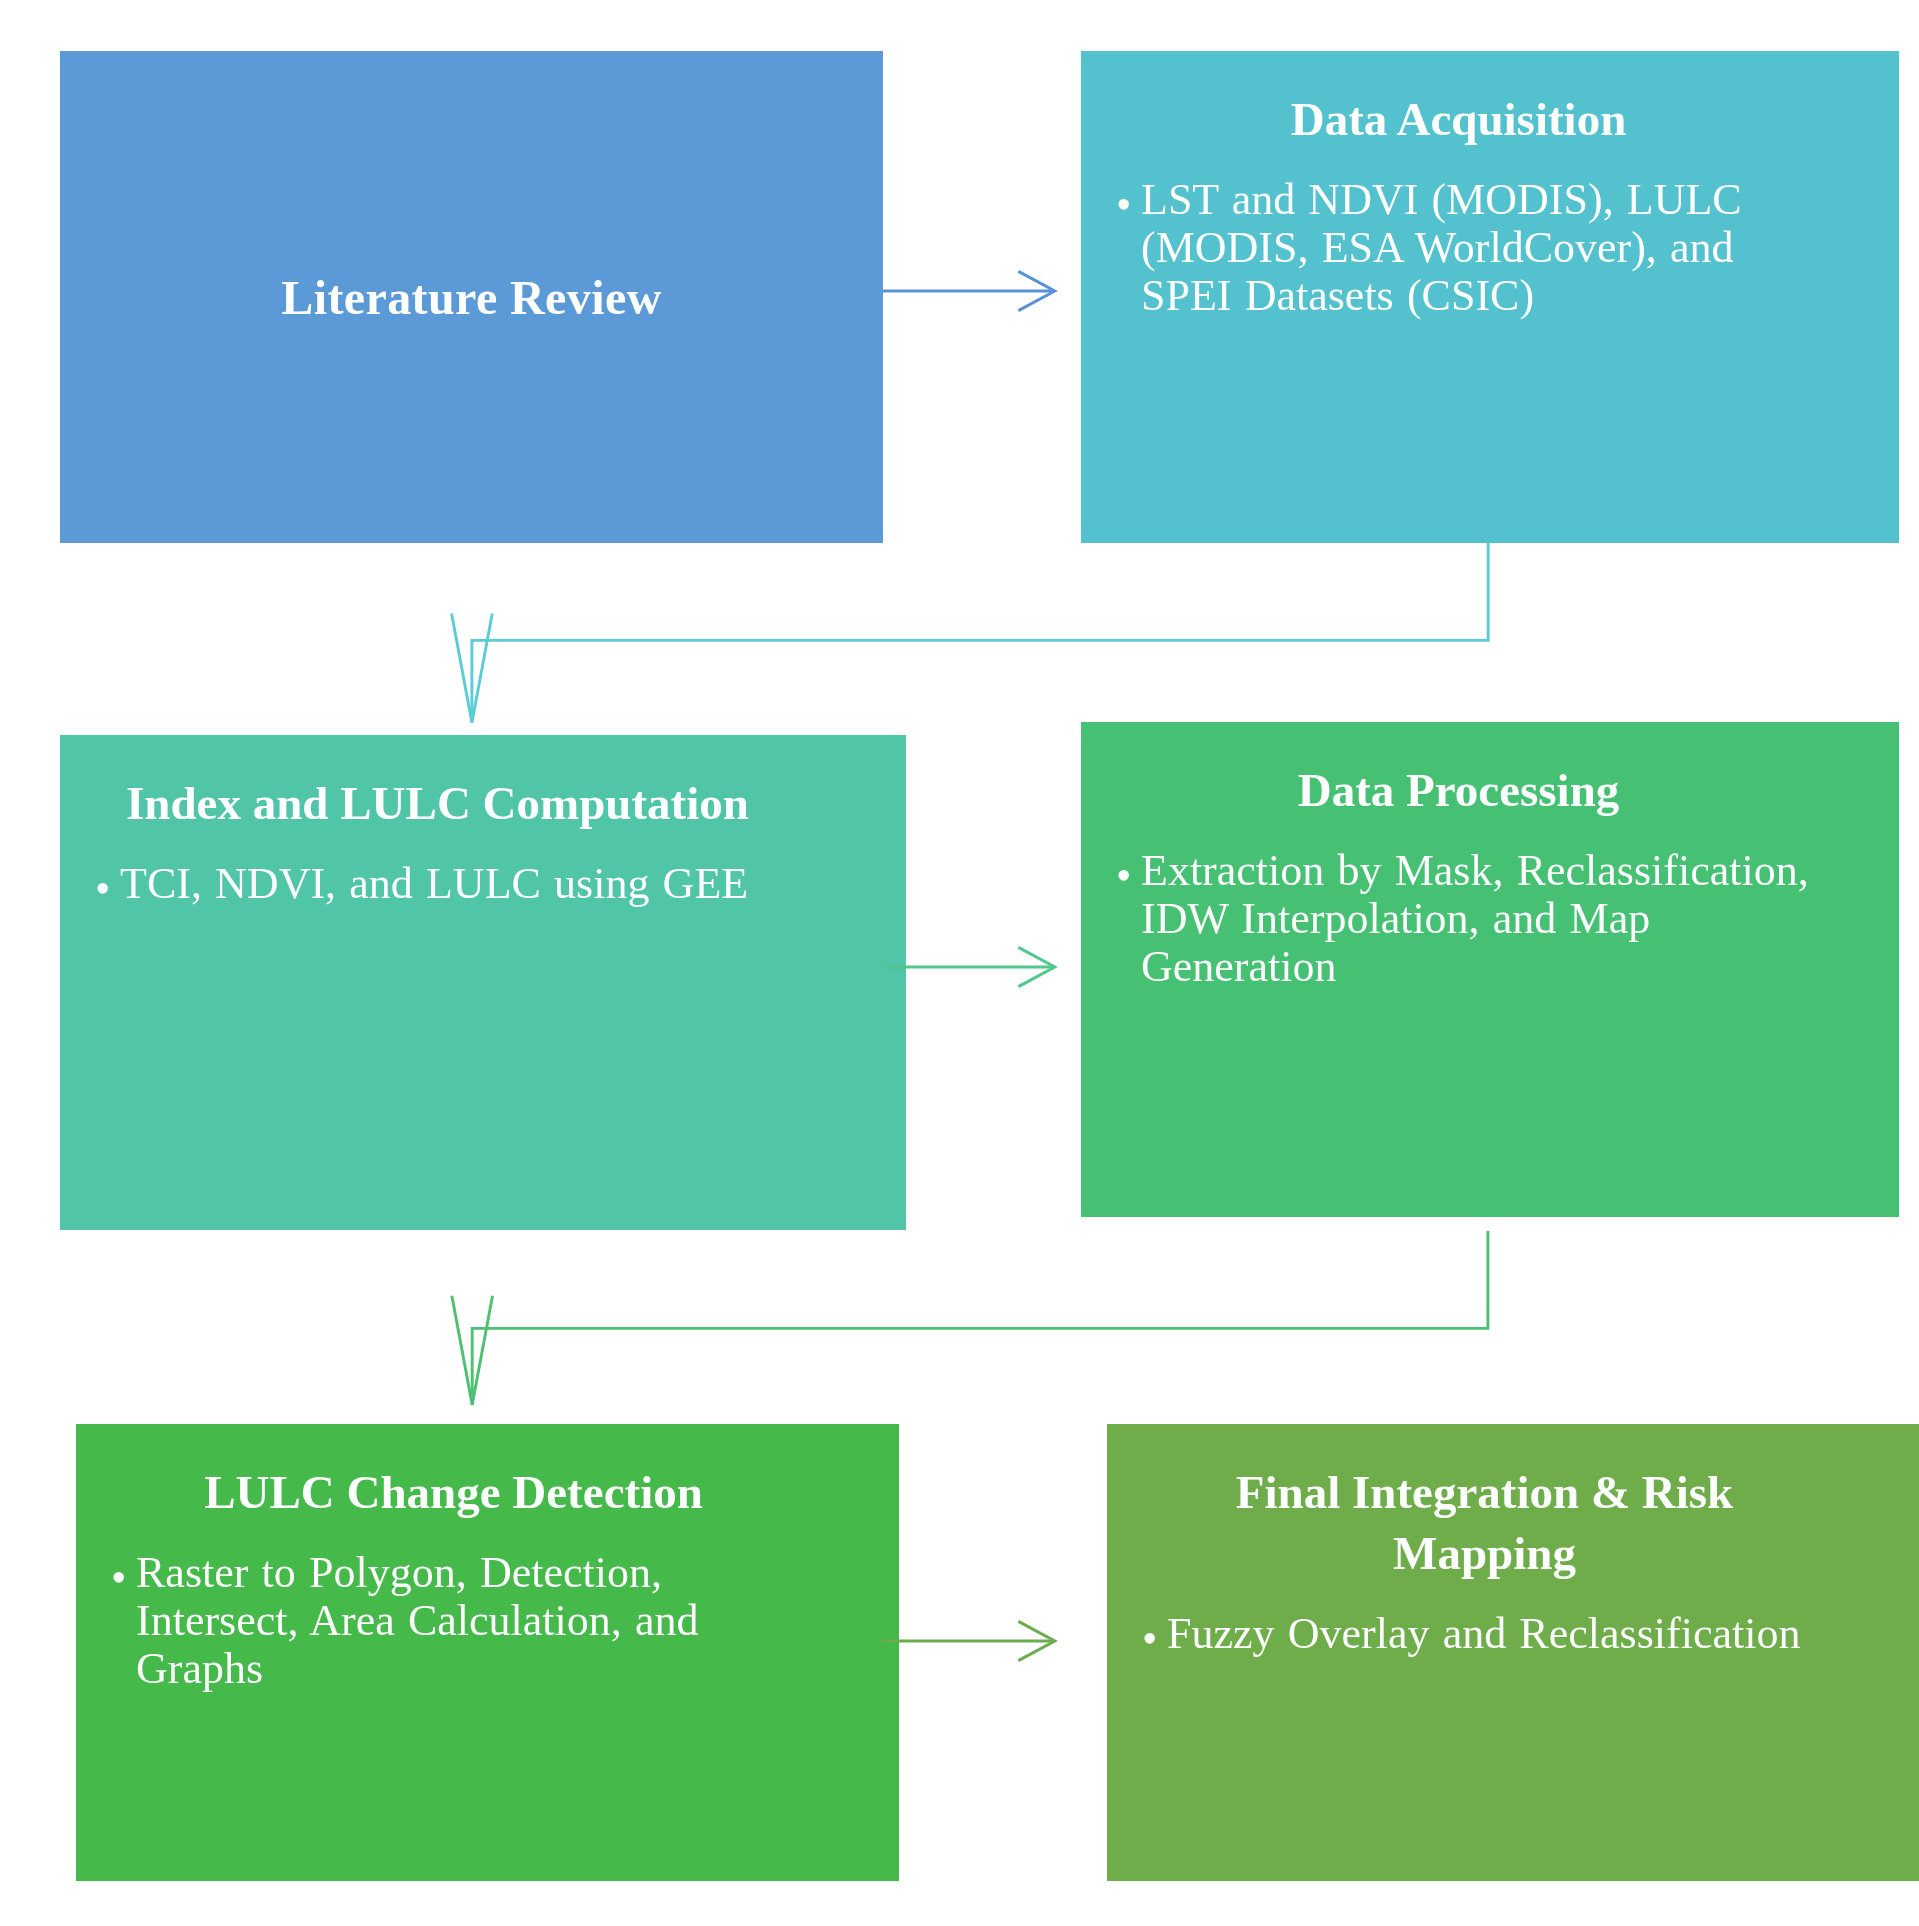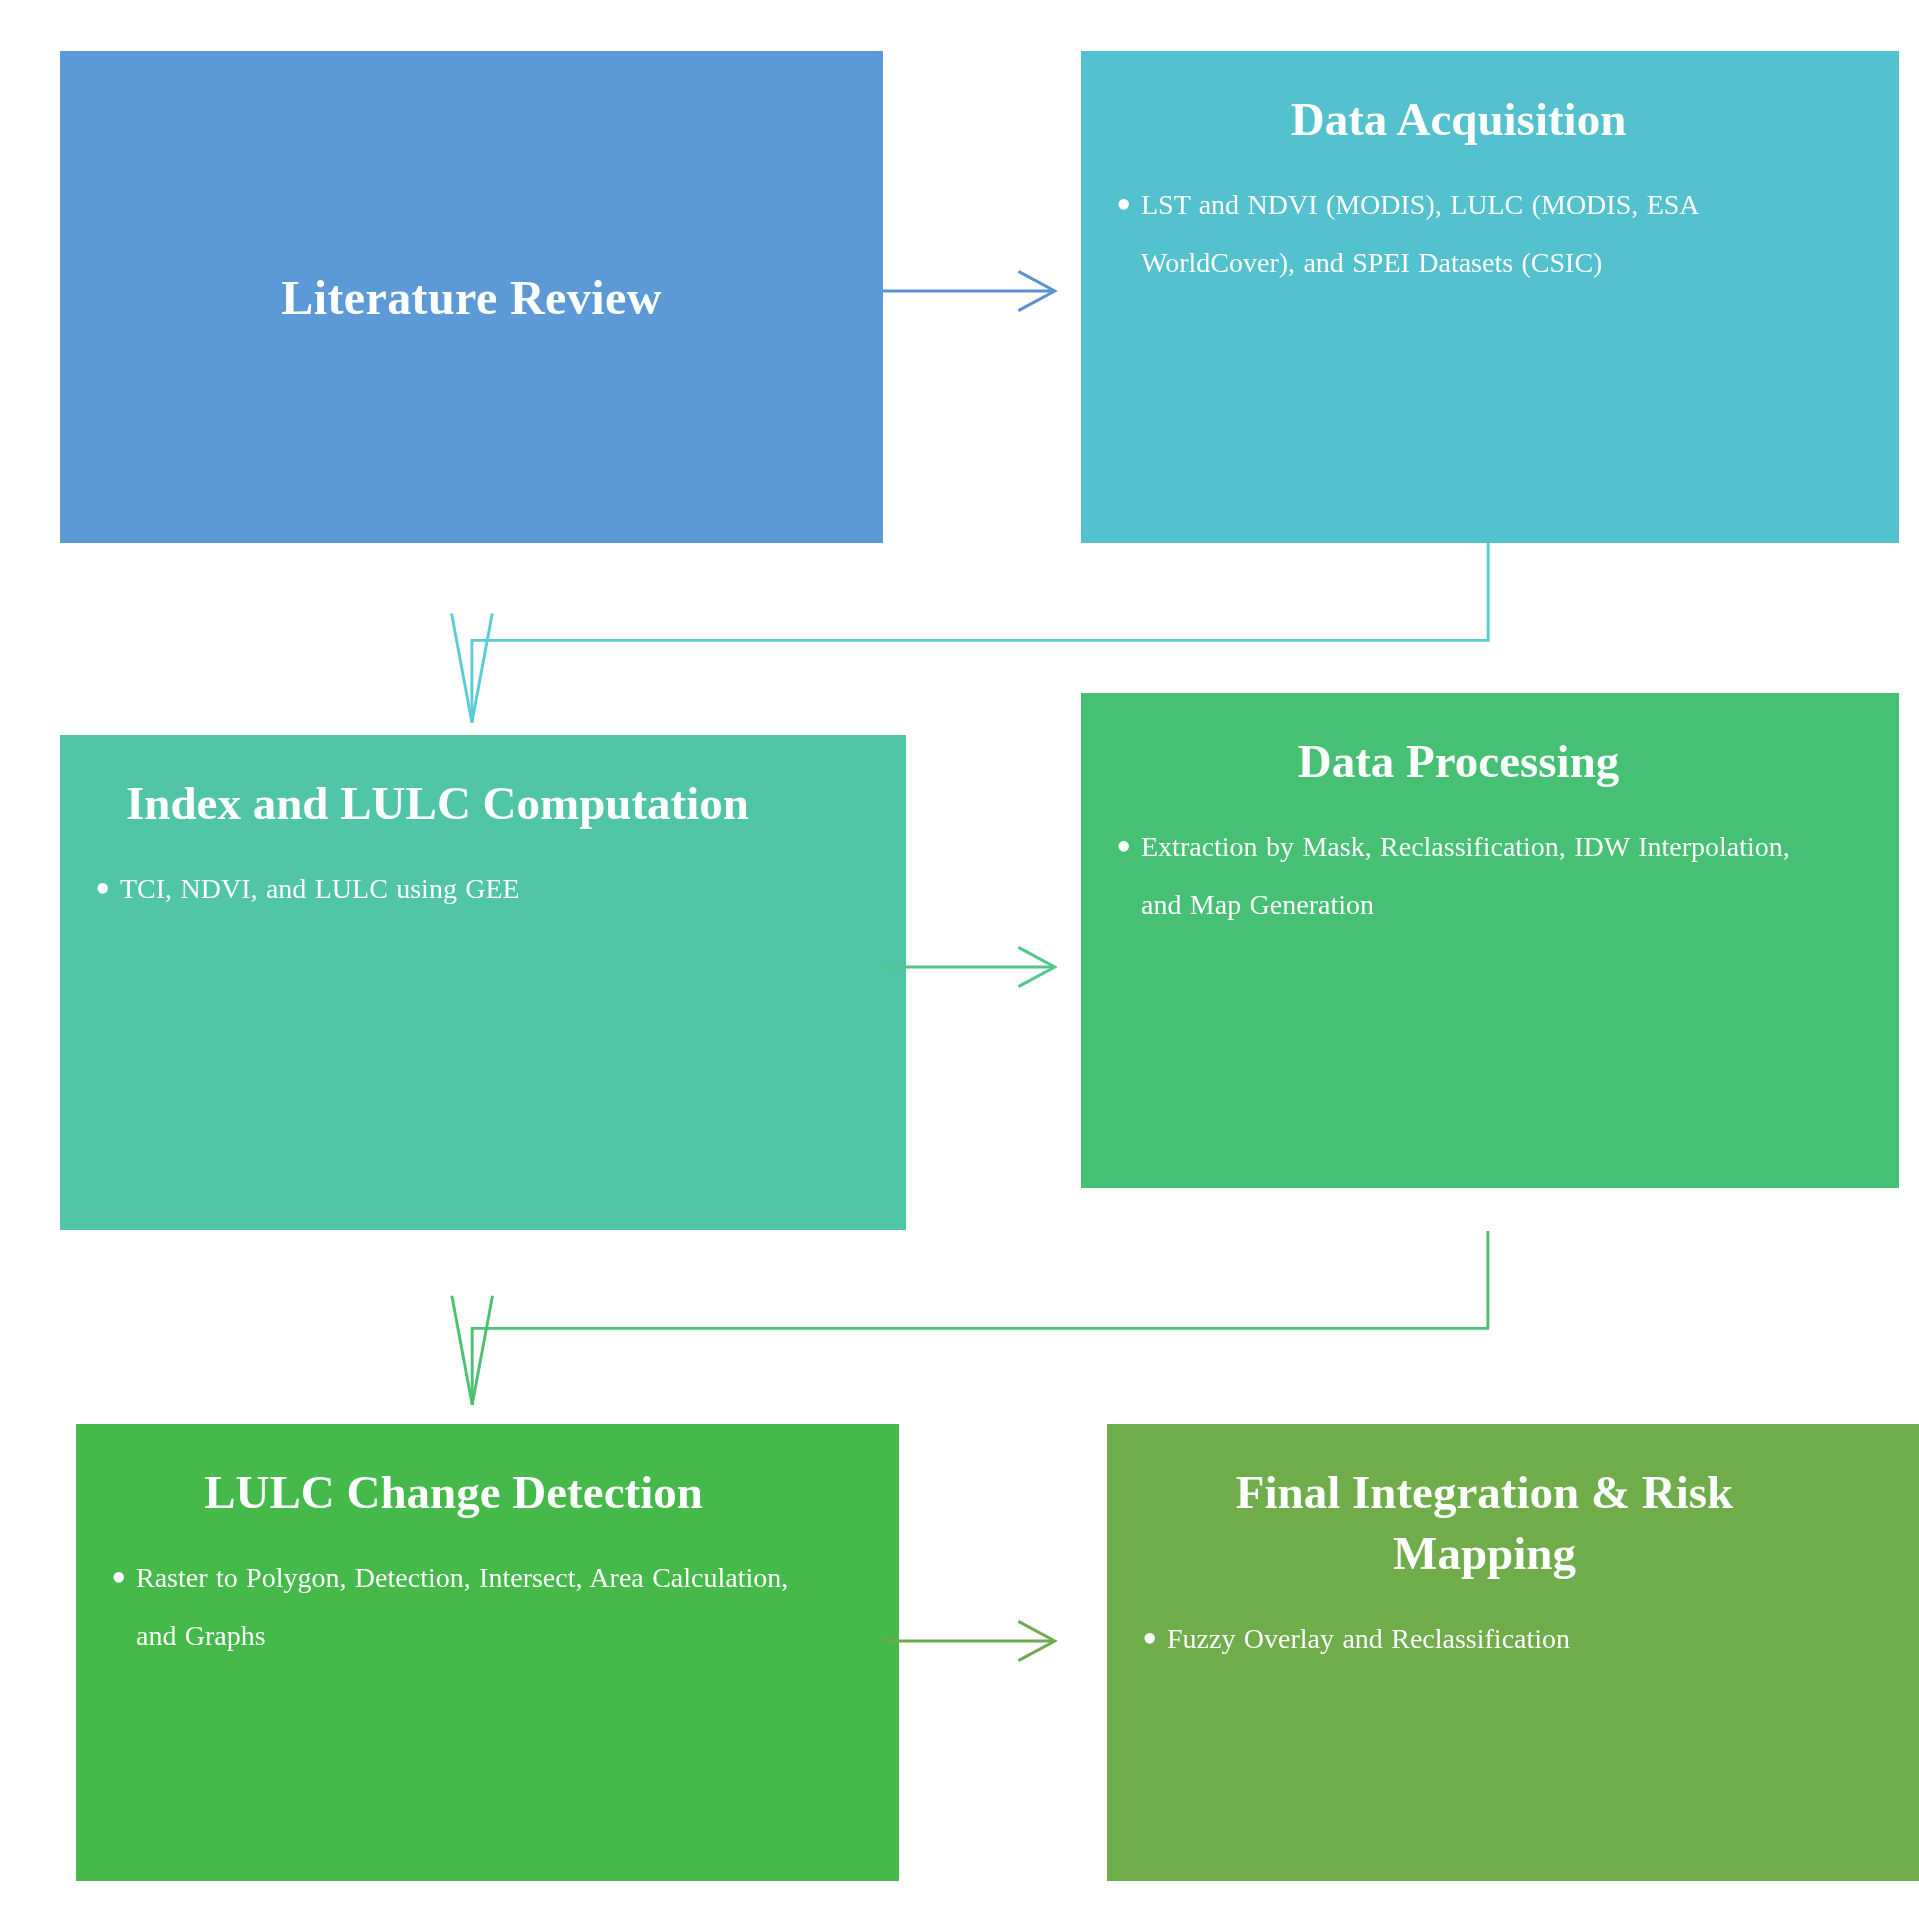--- a/index.html
+++ b/index.html
@@ -20,21 +20,21 @@
     box-sizing: border-box;
     color: #fdfefe;
   }
   .box-pad {
     padding: 38px 41px 29px 35px;
   }
   .pos-1 { left: 60px;   top: 51px;   width: 823px; height: 492px;
            display: flex; align-items: center; justify-content: center; }
   .pos-2 { left: 1081px; top: 51px;   width: 818px; height: 492px; }
   .pos-3 { left: 60px;   top: 735px; width: 846px; height: 495px; }
-  .pos-4 { left: 1081px; top: 693px; width: 818px; height: 495px; }
+  .pos-4 { left: 1081px; top: 722px; width: 818px; height: 495px; }
   .pos-5 { left: 76px;   top: 1424px; width: 823px; height: 457px; }
   .pos-6 { left: 1107px; top: 1424px; width: 818px; height: 457px; }
 
   .center-title {
     font-size: 48px;
     font-weight: 700;
     text-align: center;
     letter-spacing: 0.4px;
   }
   .box-heading {
@@ -50,22 +50,22 @@
     align-items: flex-start;
     max-width: 721px;
   }
   .bullet-marker {
     flex: 0 0 25px;
     font-size: 44px;
     line-height: 58px;
   }
   .bullet-text {
     flex: 1 1 auto;
-    font-size: 28px;
-    line-height: 58px;
+    font-size: 44px;
+    line-height: 48px;
     word-spacing: 0.05em;
   }
   .connector {
     position: absolute;
     overflow: visible;
   }
 </style>
 </head>
 <body>
 

